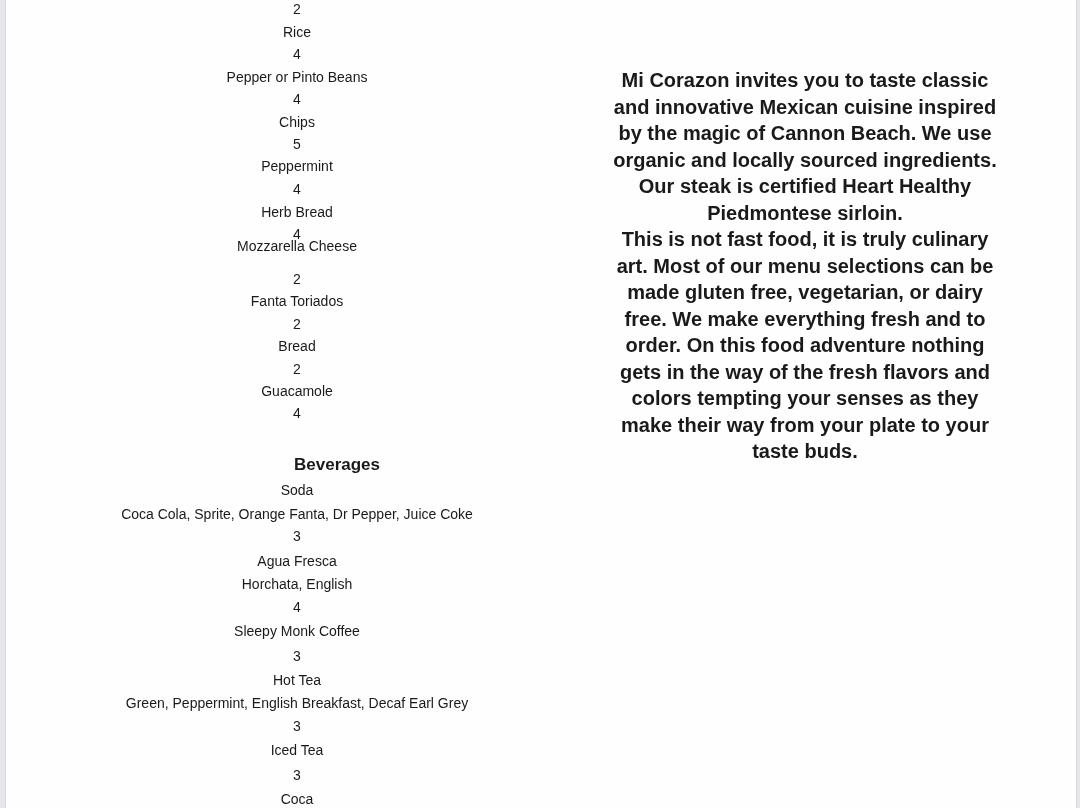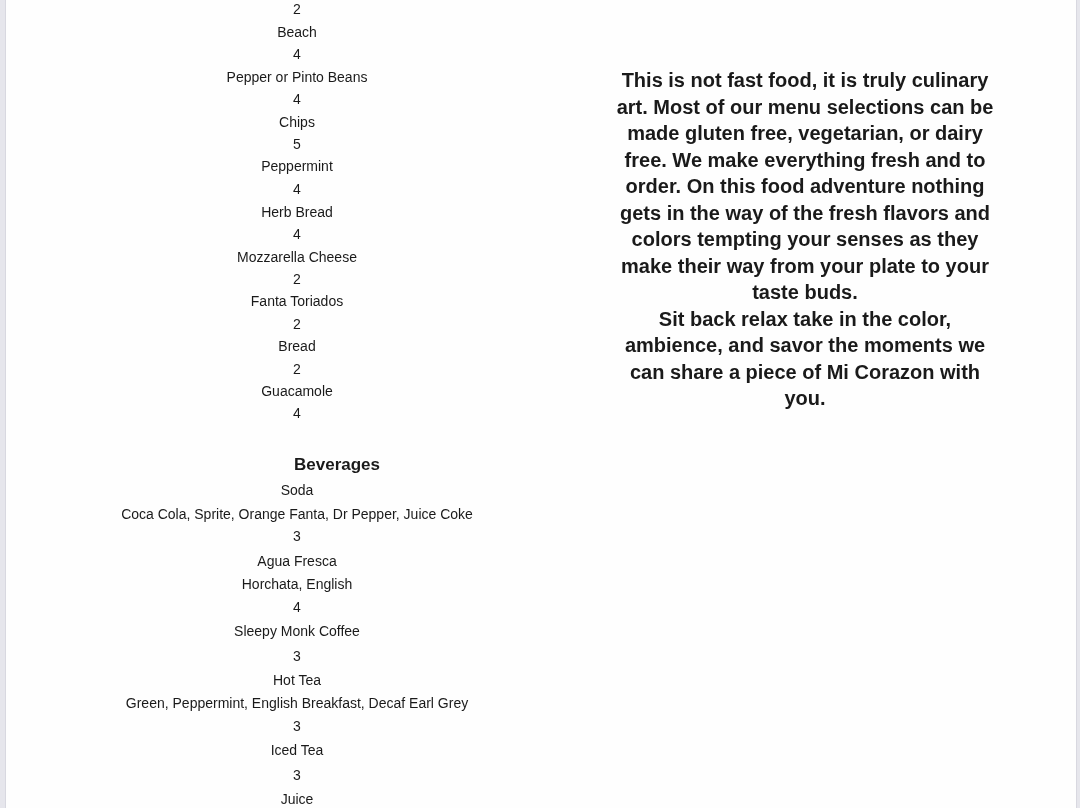--- a/index.html
+++ b/index.html
@@ -61,36 +61,36 @@
   </style>
 </head>
 <body>
 
 <div class="page">
 
   <div class="left-col">
 
     <div class="line small" style="top:9px">2</div>
 
-    <div class="line small" style="top:32px">Beach</div>
+    <div class="line small" style="top:32px">Rice</div>
     <div class="line small" style="top:54px">4</div>
 
     <div class="line small" style="top:77px">Pepper or Pinto Beans</div>
     <div class="line small" style="top:99px">4</div>
 
     <div class="line small" style="top:122px">Chips</div>
     <div class="line small" style="top:144px">5</div>
 
     <div class="line small" style="top:166px">Peppermint</div>
     <div class="line small" style="top:189px">4</div>
 
     <div class="line small" style="top:212px">Herb Bread</div>
     <div class="line small" style="top:234px">4</div>
 
-    <div class="line small" style="top:257px">Mozzarella Cheese</div>
+    <div class="line small" style="top:246px">Mozzarella Cheese</div>
     <div class="line small" style="top:279px">2</div>
 
     <div class="line small" style="top:301px">Fanta Toriados</div>
     <div class="line small" style="top:324px">2</div>
 
     <div class="line small" style="top:346px">Bread</div>
     <div class="line small" style="top:369px">2</div>
 
     <div class="line small" style="top:391px">Guacamole</div>
     <div class="line small" style="top:413px">4</div>
@@ -108,21 +108,21 @@
     <div class="line med" style="top:631px">Sleepy Monk Coffee</div>
     <div class="line small" style="top:656px">3</div>
 
     <div class="line med" style="top:680px">Hot Tea</div>
     <div class="line small" style="top:703px">Green, Peppermint, English Breakfast, Decaf Earl Grey</div>
     <div class="line small" style="top:726px">3</div>
 
     <div class="line med" style="top:750px">Iced Tea</div>
     <div class="line small" style="top:775px">3</div>
 
-    <div class="line med" style="top:799px">Juice</div>
+    <div class="line med" style="top:799px">Coca</div>
   </div>
 
   <div class="right-col">
+    <p>Mi Corazon invites you to taste classic and innovative Mexican cuisine inspired by the magic of Cannon Beach. We use organic and locally sourced ingredients. Our steak is certified Heart Healthy Piedmontese sirloin.</p>
     <p>This is not fast food, it is truly culinary art. Most of our menu selections can be made gluten free, vegetarian, or dairy free. We make everything fresh and to order. On this food adventure nothing gets in the way of the fresh flavors and colors tempting your senses as they make their way from your plate to your taste buds.</p>
-    <p>Sit back relax take in the color, ambience, and savor the moments we can share a piece of Mi Corazon with you.</p>
   </div>
 
 </div>
 
 </body></html>

